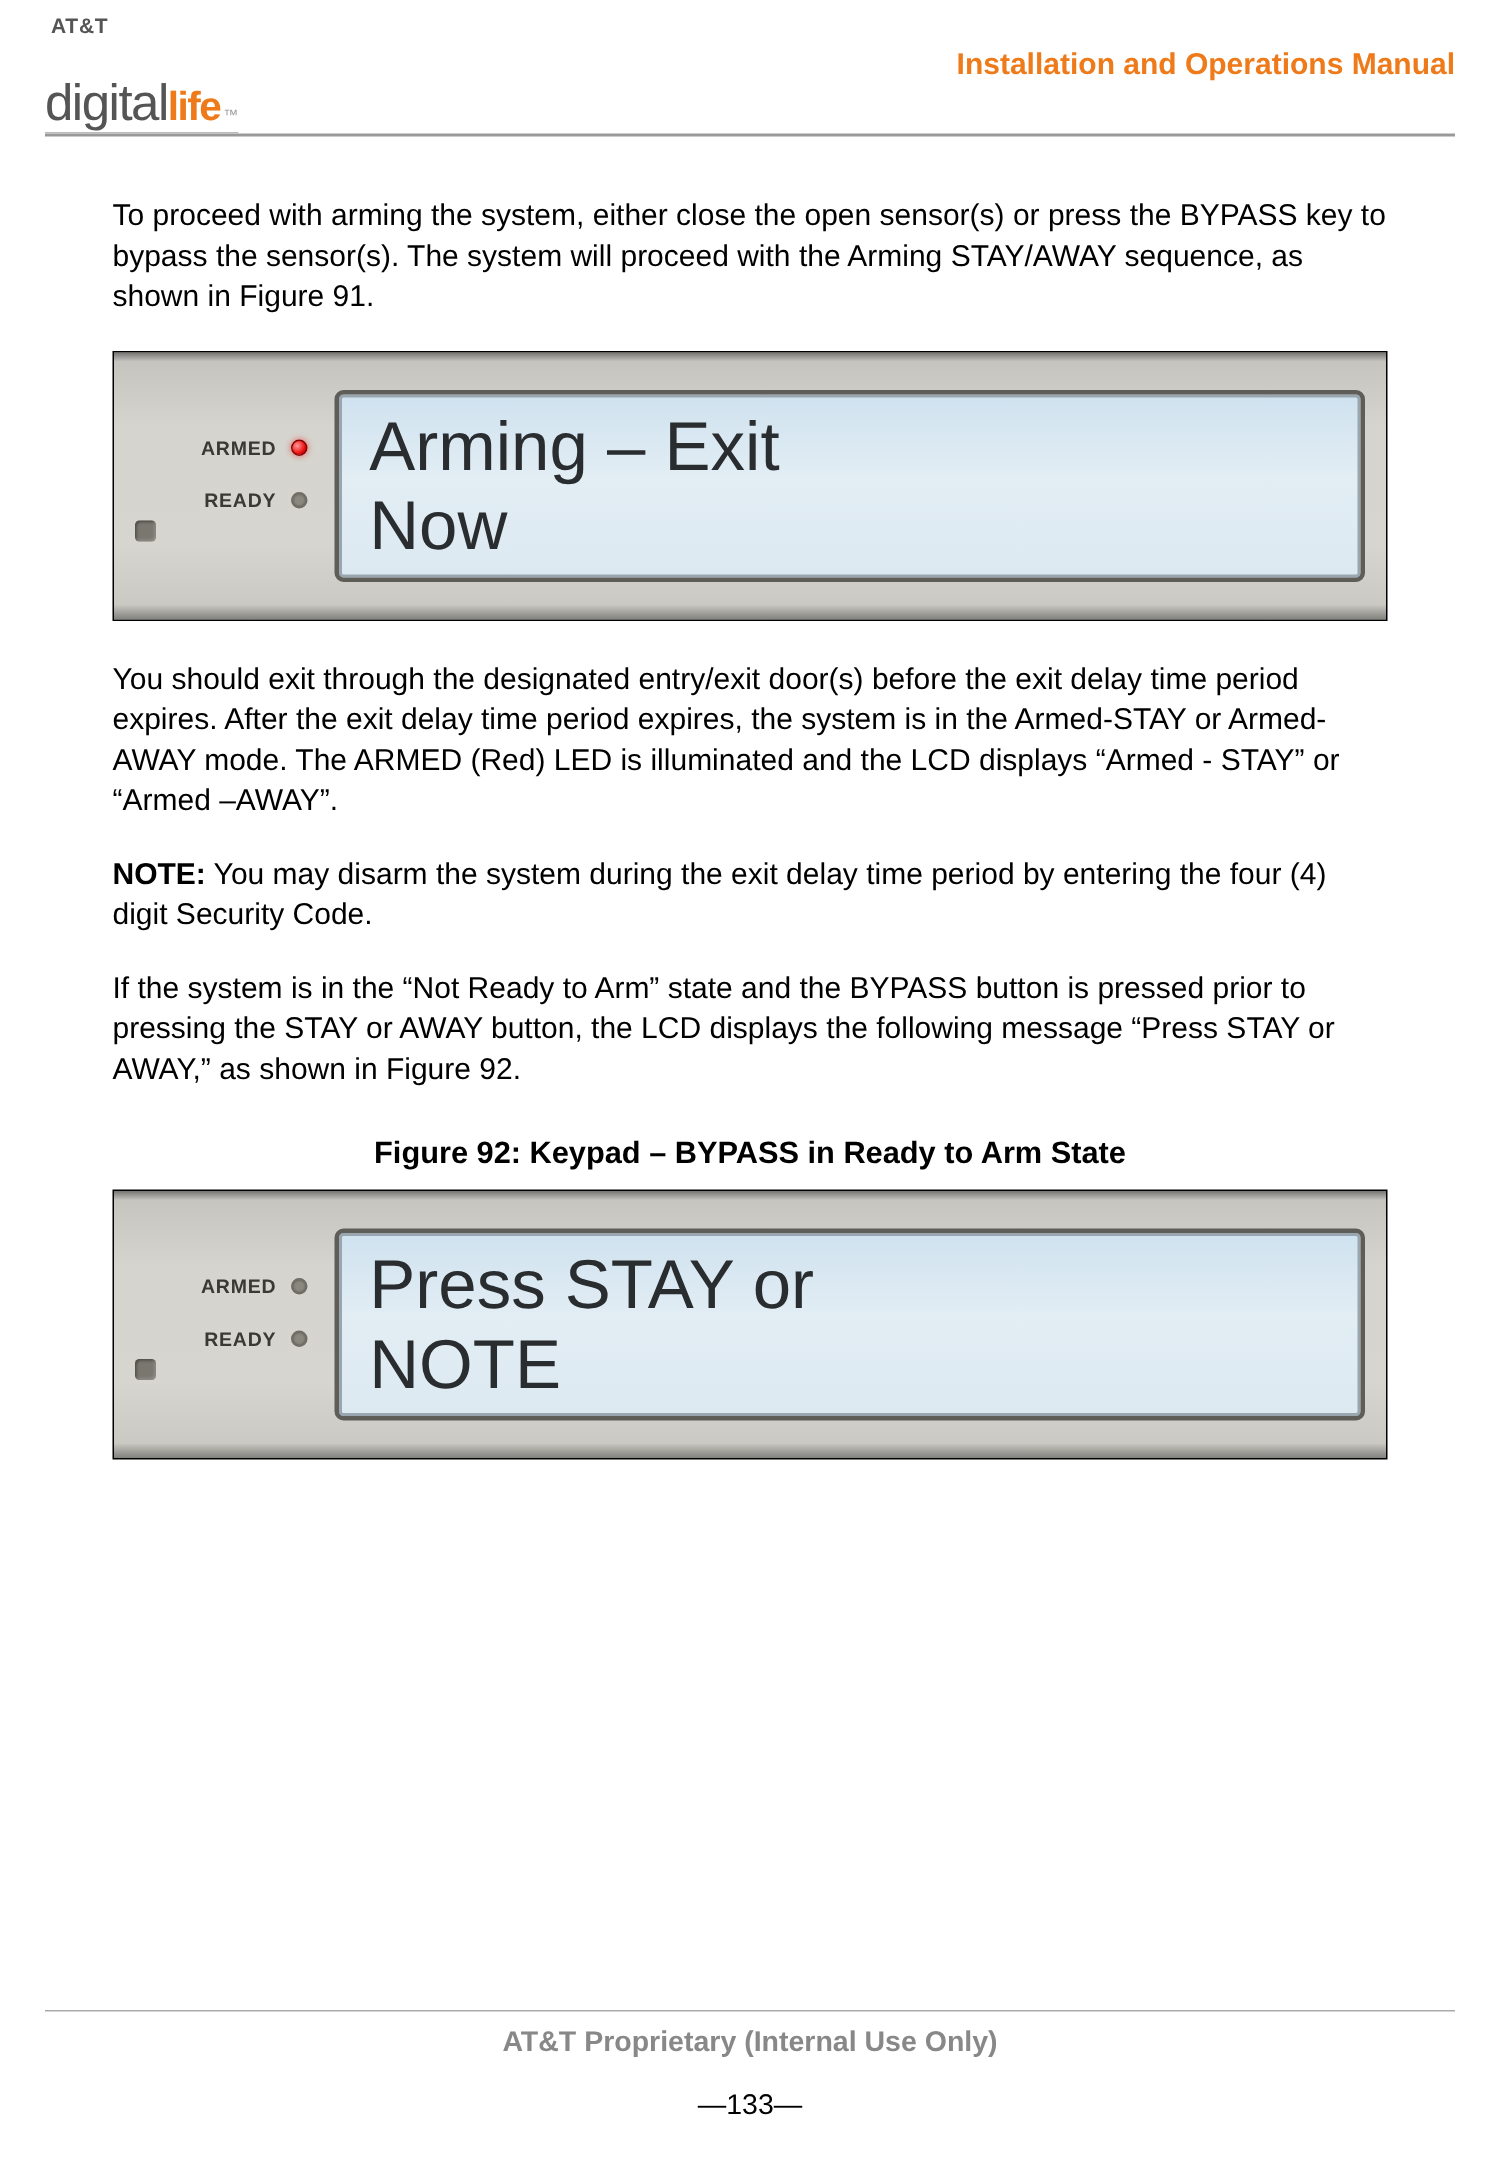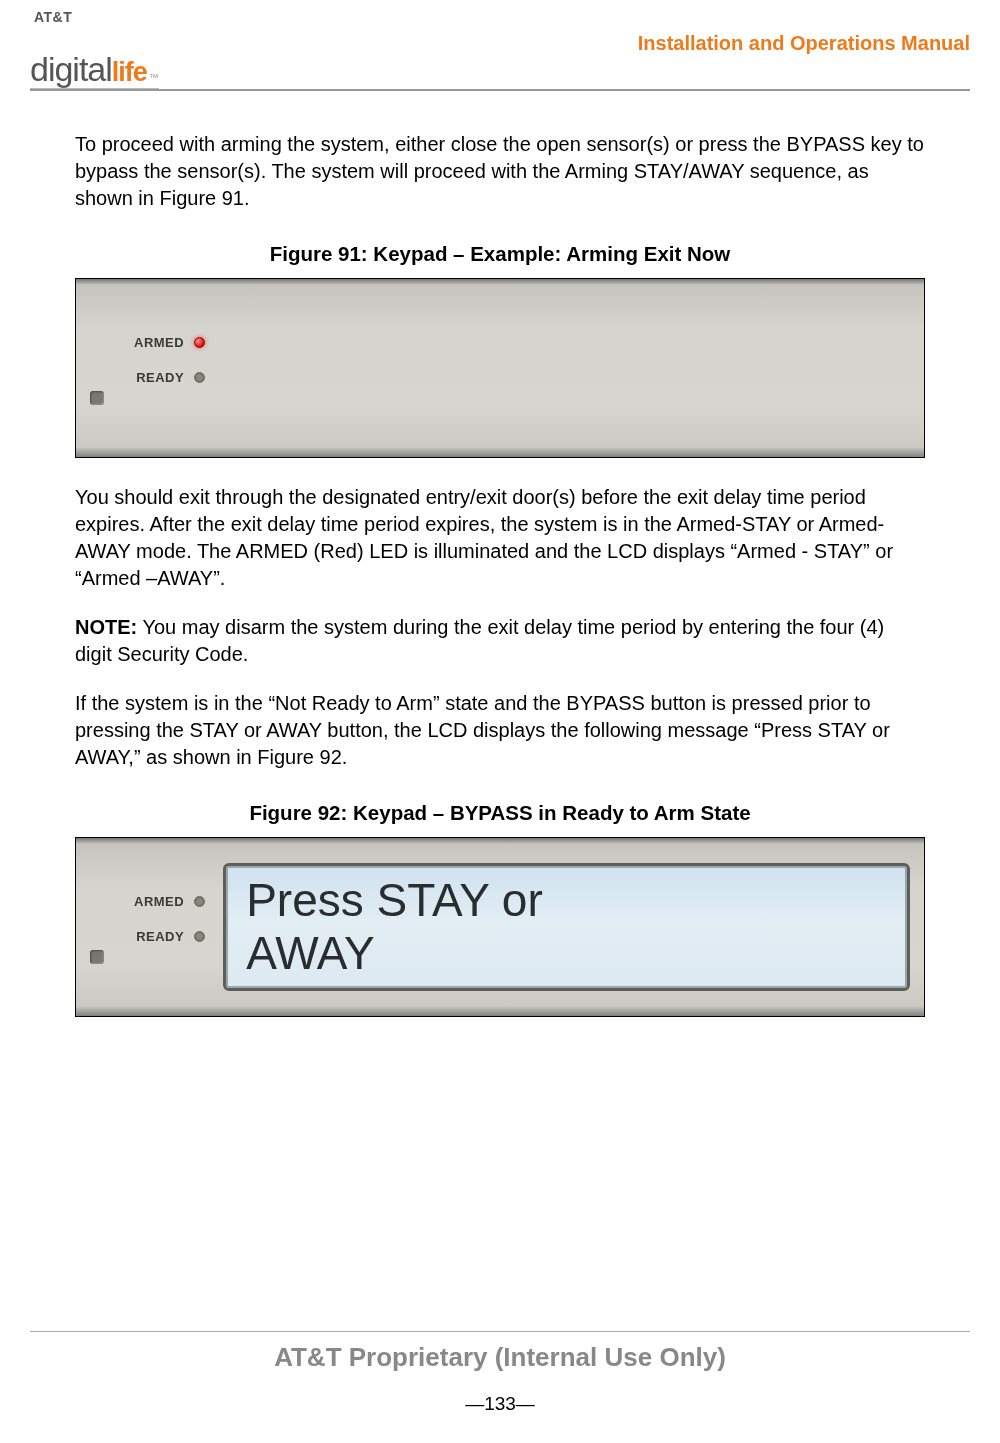--- a/index.html
+++ b/index.html
@@ -176,21 +176,21 @@
     bottom: 28px;
     text-align: center;
   }
   .footer-line {
     border-top: 1.5px solid #aaa;
     margin-bottom: 10px;
   }
   .proprietary {
     color: #888;
     font-weight: bold;
-    font-size: 26px;
+    font-size: 19px;
     margin-bottom: 20px;
   }
   .pagenum {
     font-size: 19px;
     color: #000;
   }
 </style>
 </head>
 <body>
 
@@ -203,35 +203,38 @@
         <span class="logo-tm">™</span>
     </span>
   </div>
   <div class="manual-title">Installation and Operations Manual</div>
 </div>
 
 <div class="content">
 
   <p class="para">To proceed with arming the system, either close the open sensor(s) or press the BYPASS key to bypass the sensor(s). The system will proceed with the Arming STAY/AWAY sequence, as shown in Figure 91.</p>
 
-  <div class="figure-caption">Figure 91: Keypad – Example: Arming Exit Now</div>
 
   <div class="keypad">
     <div class="kp-inner">
       <div class="kp-sensor"></div>
       <div class="kp-labels">
         <div class="kp-label-row">
           <span class="kp-label-text">ARMED</span>
           <span class="kp-led on"></span>
         </div>
         <div class="kp-label-row">
           <span class="kp-label-text">READY</span>
           <span class="kp-led"></span>
         </div>
       </div>
+      <div class="kp-lcd">
+        <div class="kp-lcd-text">Arming – Exit
+Now</div>
+      </div>
     </div>
   </div>
 
   <p class="para">You should exit through the designated entry/exit door(s) before the exit delay time period expires. After the exit delay time period expires, the system is in the Armed-STAY or Armed-AWAY mode. The ARMED (Red) LED is illuminated and the LCD displays “Armed - STAY” or “Armed –AWAY”.</p>
 
   <p class="para"><span class="note-label">NOTE:</span><span> You may disarm the system during the exit delay time period by entering the four (4) digit Security Code.</span></p>
 
   <p class="para">If the system is in the “Not Ready to Arm” state and the BYPASS button is pressed prior to pressing the STAY or AWAY button, the LCD displays the following message “Press STAY or AWAY,” as shown in Figure 92.</p>
 
   <div class="figure-caption">Figure 92: Keypad – BYPASS in Ready to Arm State</div>
@@ -244,21 +247,21 @@
           <span class="kp-label-text">ARMED</span>
           <span class="kp-led"></span>
         </div>
         <div class="kp-label-row">
           <span class="kp-label-text">READY</span>
           <span class="kp-led"></span>
         </div>
       </div>
       <div class="kp-lcd">
         <div class="kp-lcd-text">Press STAY or
-AWAY</div>
+NOTE</div>
       </div>
     </div>
   </div>
 
 </div>
 
 <div class="footer">
   <div class="footer-line"></div>
   <div class="proprietary">AT&amp;T Proprietary (Internal Use Only)</div>
   <div class="pagenum">—133—</div>

